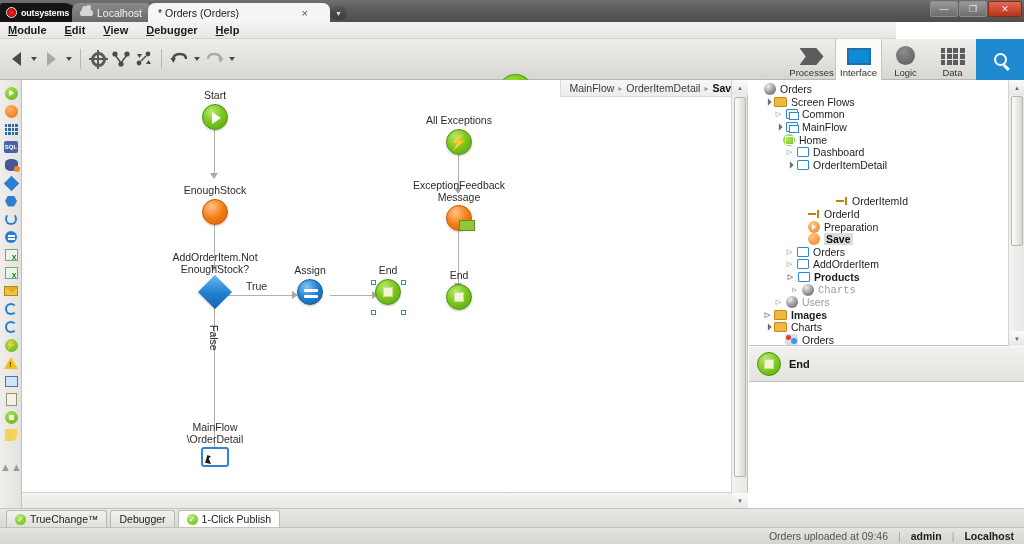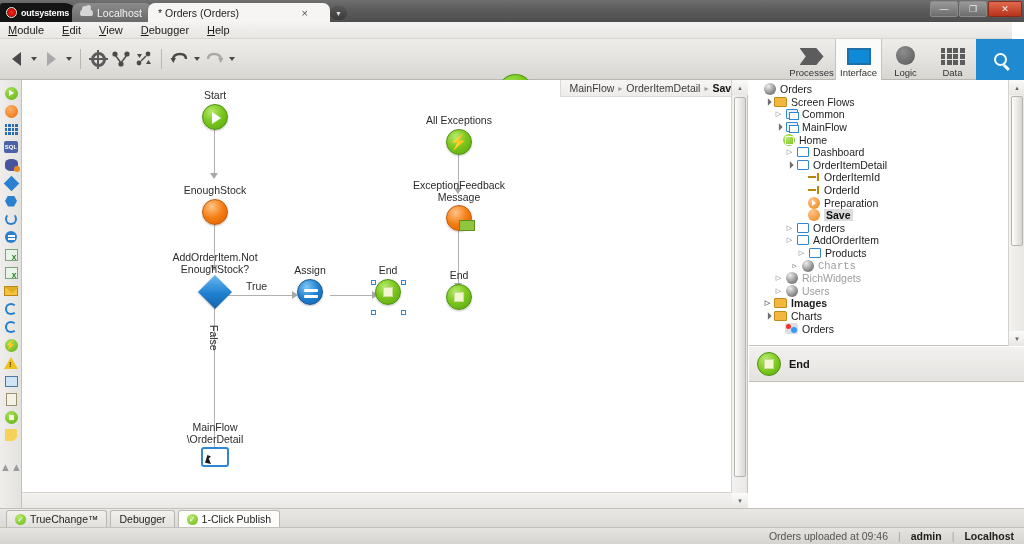--- a/index.html
+++ b/index.html
@@ -59,24 +59,24 @@
   .wincontrols { position:absolute; right:2px; top:1px; display:flex; gap:1px; }
   .wbtn {
     width:28px;height:16px;border:1px solid #8c8c8c;border-radius:2px;
     background:linear-gradient(180deg,#9a9a9a,#6d6d6d);
     display:flex;align-items:center;justify-content:center;color:#efefef;font-size:9px;
   }
   .wbtn.close { background:linear-gradient(180deg,#e06a4f,#b8331b); border-color:#8d2a16; width:34px;}
 
   
   .menubar {
-    position:absolute;left:0;top:22px;width:1012px;height:17px;
+    position:absolute;left:0;top:22px;width:896px;height:17px;
     background:linear-gradient(180deg,#f4f3f1,#e7e6e3);
     border-bottom:1px solid #d7d5d1;
-    display:flex;align-items:center;padding-left:6px;gap:14px;
+    display:flex;align-items:center;padding-left:6px;gap:14px;font-weight:bold;
   }
   .menuitem { font-size:11px;color:#1a1a1a;padding:0 2px;cursor:default;}
   .menuitem u { text-decoration:underline; }
 
   
   .toolbar {
     position:absolute;left:0;top:39px;width:1024px;height:41px;
     background:linear-gradient(180deg,#eeedea 0%,#e3e1dd 55%,#d8d6d1 100%);
     border-bottom:1px solid #b9b7b2;
   }
@@ -632,37 +632,37 @@
           </span>
           <span class="tlabel">Dashboard</span>
         </div>
         <div class="trow" style="padding-left: 35px;">
           <span class="exp open"></span>
           <span class="tico">
             <span class="i-screen"></span>
           </span>
           <span class="tlabel">OrderItemDetail</span>
         </div>
+        <div class="trow" style="padding-left: 74px; margin-top: 24px;">
+          <span class="exp"></span>
+          <span class="tico">
+            <span class="i-input"></span>
+          </span>
+          <span class="tlabel">OrderItemId</span>
+        </div>
         <div class="trow" style="padding-left: 46px;">
           <span class="exp"></span>
           <span class="tico">
             <span class="i-input"></span>
           </span>
-          <span class="tlabel">OrderItemId</span>
+          <span class="tlabel">OrderId</span>
         </div>
         <div class="trow" style="padding-left: 46px;">
           <span class="exp"></span>
           <span class="tico">
-            <span class="i-input"></span>
-          </span>
-          <span class="tlabel">OrderId</span>
-        </div>
-        <div class="trow" style="padding-left: 46px;">
-          <span class="exp"></span>
-          <span class="tico">
             <span class="i-prep"></span>
           </span>
           <span class="tlabel">Preparation</span>
         </div>
         <div class="trow sel" style="padding-left: 46px;">
           <span class="exp"></span>
           <span class="tico">
             <span class="i-action"></span>
           </span>
           <span class="tlabel">Save</span>
@@ -674,40 +674,33 @@
           </span>
           <span class="tlabel">Orders</span>
         </div>
         <div class="trow" style="padding-left: 35px;">
           <span class="exp closed"></span>
           <span class="tico">
             <span class="i-screen"></span>
           </span>
           <span class="tlabel">AddOrderItem</span>
         </div>
-        <div class="trow" style="padding-left: 47px;">
+        <div class="trow" style="padding-left: 36px; font-weight: bold;">
           <span class="exp closed"></span>
           <span class="tico">
             <span class="i-screen"></span>
           </span>
           <span class="tlabel">Products</span>
         </div>
         <div class="trow dim" style="padding-left: 40px; font-family: Liberation Mono, monospace;">
           <span class="exp closed"></span>
           <span class="tico">
             <span class="i-module"></span>
           </span>
           <span class="tlabel">Charts</span>
-        </div>
-        <div class="trow dim" style="padding-left: 24px;">
-          <span class="exp closed"></span>
-          <span class="tico">
-            <span class="i-module"></span>
-          </span>
-          <span class="tlabel">RichWidgets</span>
         </div>
         <div class="trow dim" style="padding-left: 24px;">
           <span class="exp closed"></span>
           <span class="tico">
             <span class="i-module"></span>
           </span>
           <span class="tlabel">Users</span>
         </div>
         <div class="trow" style="padding-left: 13px; font-weight: bold;">
           <span class="exp closed"></span>

